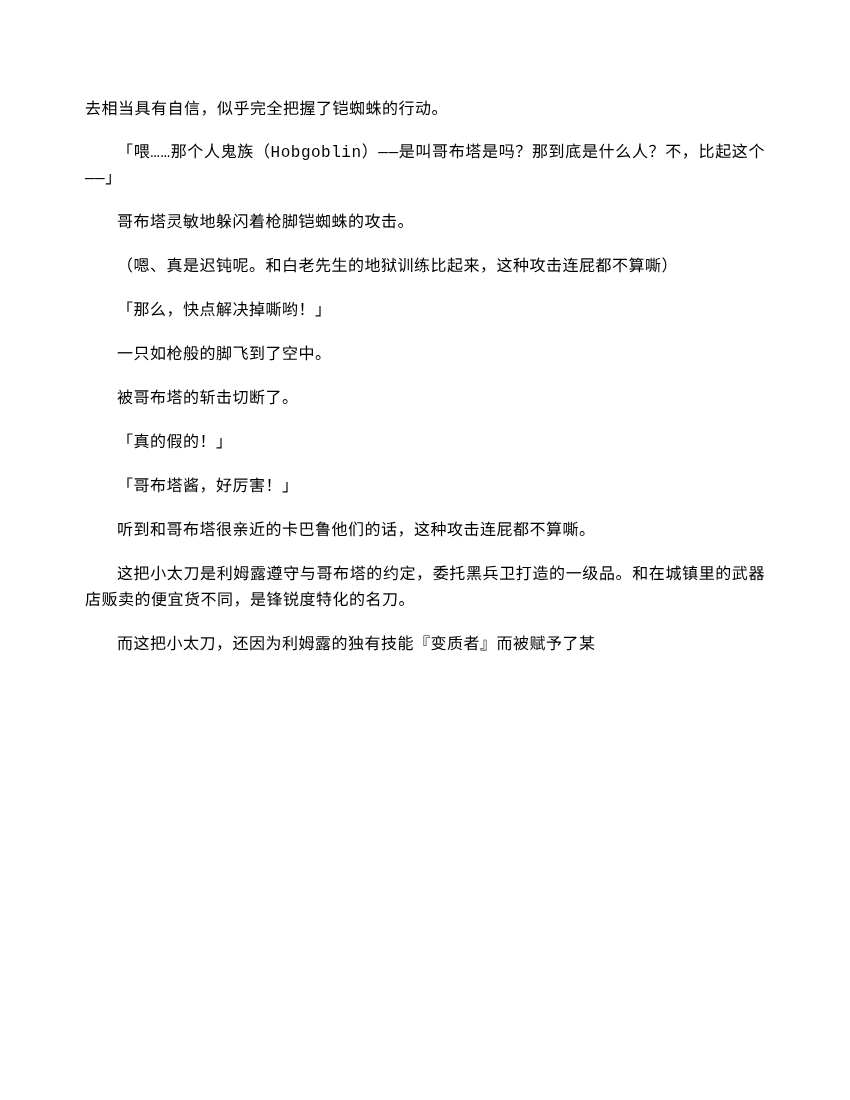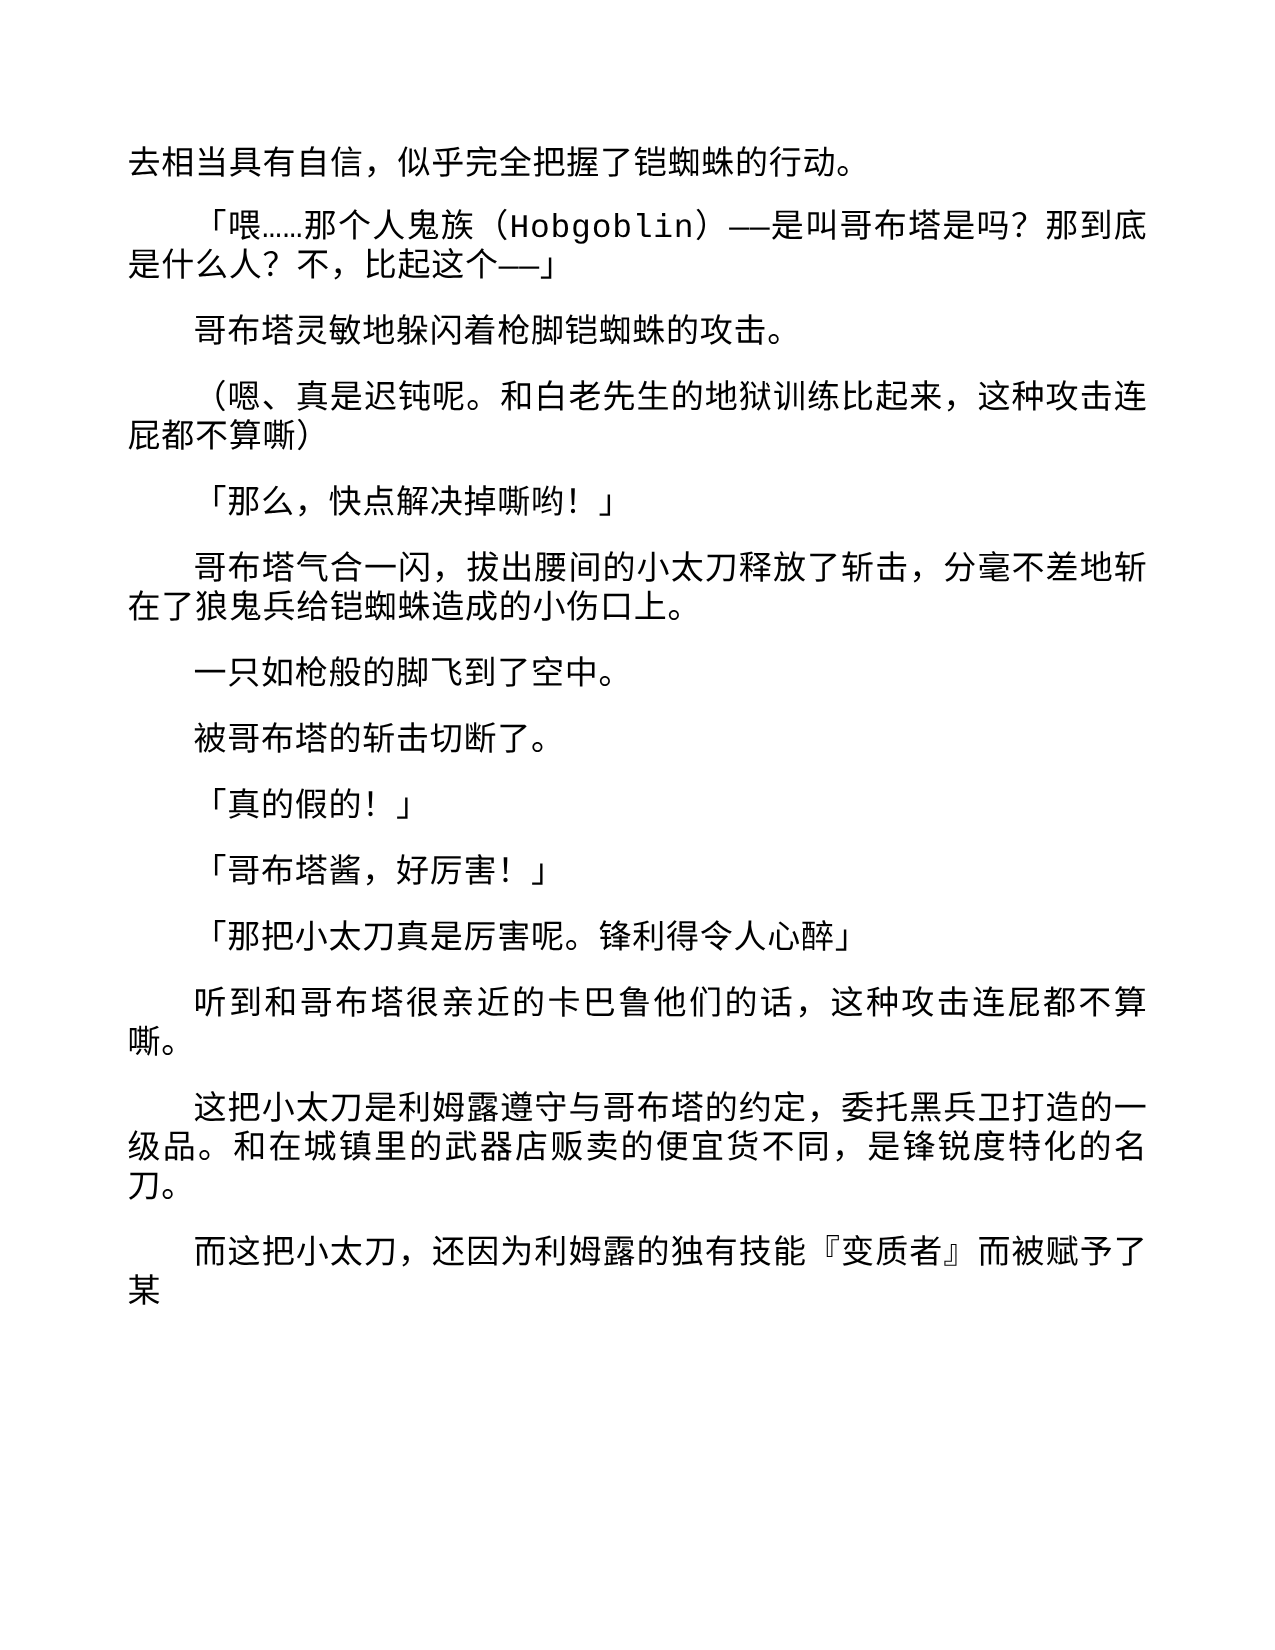--- a/index.html
+++ b/index.html
@@ -16,21 +16,21 @@
   .page {
     box-sizing: border-box;
     width: 850px;
     height: 1100px;
     padding: 96px 85px 40px 85px;
     background: #ffffff;
   }
   .page p {
     margin: 0 0 18px 0;
     font-family: "Liberation Serif", "DejaVu Serif", serif;
-    font-size: 22px;
+    font-size: 16px;
     line-height: 26px;
     color: #000000;
     text-align: justify;
     letter-spacing: 0.5px;
     word-break: break-all;
   }
   .page p.indent {
     text-indent: 2em;
     font-family: Liberation Mono, monospace;
   }
@@ -38,23 +38,21 @@
 </head>
 <body style="background: rgb(255, 255, 255);">
 
 <div class="page">
   <div id="paragraph-container">
       <p class="">去相当具有自信，似乎完全把握了铠蜘蛛的行动。</p>
       <p class="indent">「喂……那个人鬼族（Hobgoblin）——是叫哥布塔是吗？那到底是什么人？不，比起这个——」</p>
       <p class="indent">哥布塔灵敏地躲闪着枪脚铠蜘蛛的攻击。</p>
       <p class="indent">（嗯、真是迟钝呢。和白老先生的地狱训练比起来，这种攻击连屁都不算嘶）</p>
       <p class="indent">「那么，快点解决掉嘶哟！」</p>
-      <p class="indent">哥布塔气合一闪，拔出腰间的小太刀释放了斩击，分毫不差地斩在了狼鬼兵给铠蜘蛛造成的小伤口上。</p>
       <p class="indent">一只如枪般的脚飞到了空中。</p>
       <p class="indent">被哥布塔的斩击切断了。</p>
       <p class="indent">「真的假的！」</p>
       <p class="indent">「哥布塔酱，好厉害！」</p>
-      <p class="indent">「那把小太刀真是厉害呢。锋利得令人心醉」</p>
       <p class="indent">听到和哥布塔很亲近的卡巴鲁他们的话，这种攻击连屁都不算嘶。</p>
       <p class="indent">这把小太刀是利姆露遵守与哥布塔的约定，委托黑兵卫打造的一级品。和在城镇里的武器店贩卖的便宜货不同，是锋锐度特化的名刀。</p>
       <p class="indent">而这把小太刀，还因为利姆露的独有技能『变质者』而被赋予了某</p>
     </div>
 </div>
 
 </body></html>

